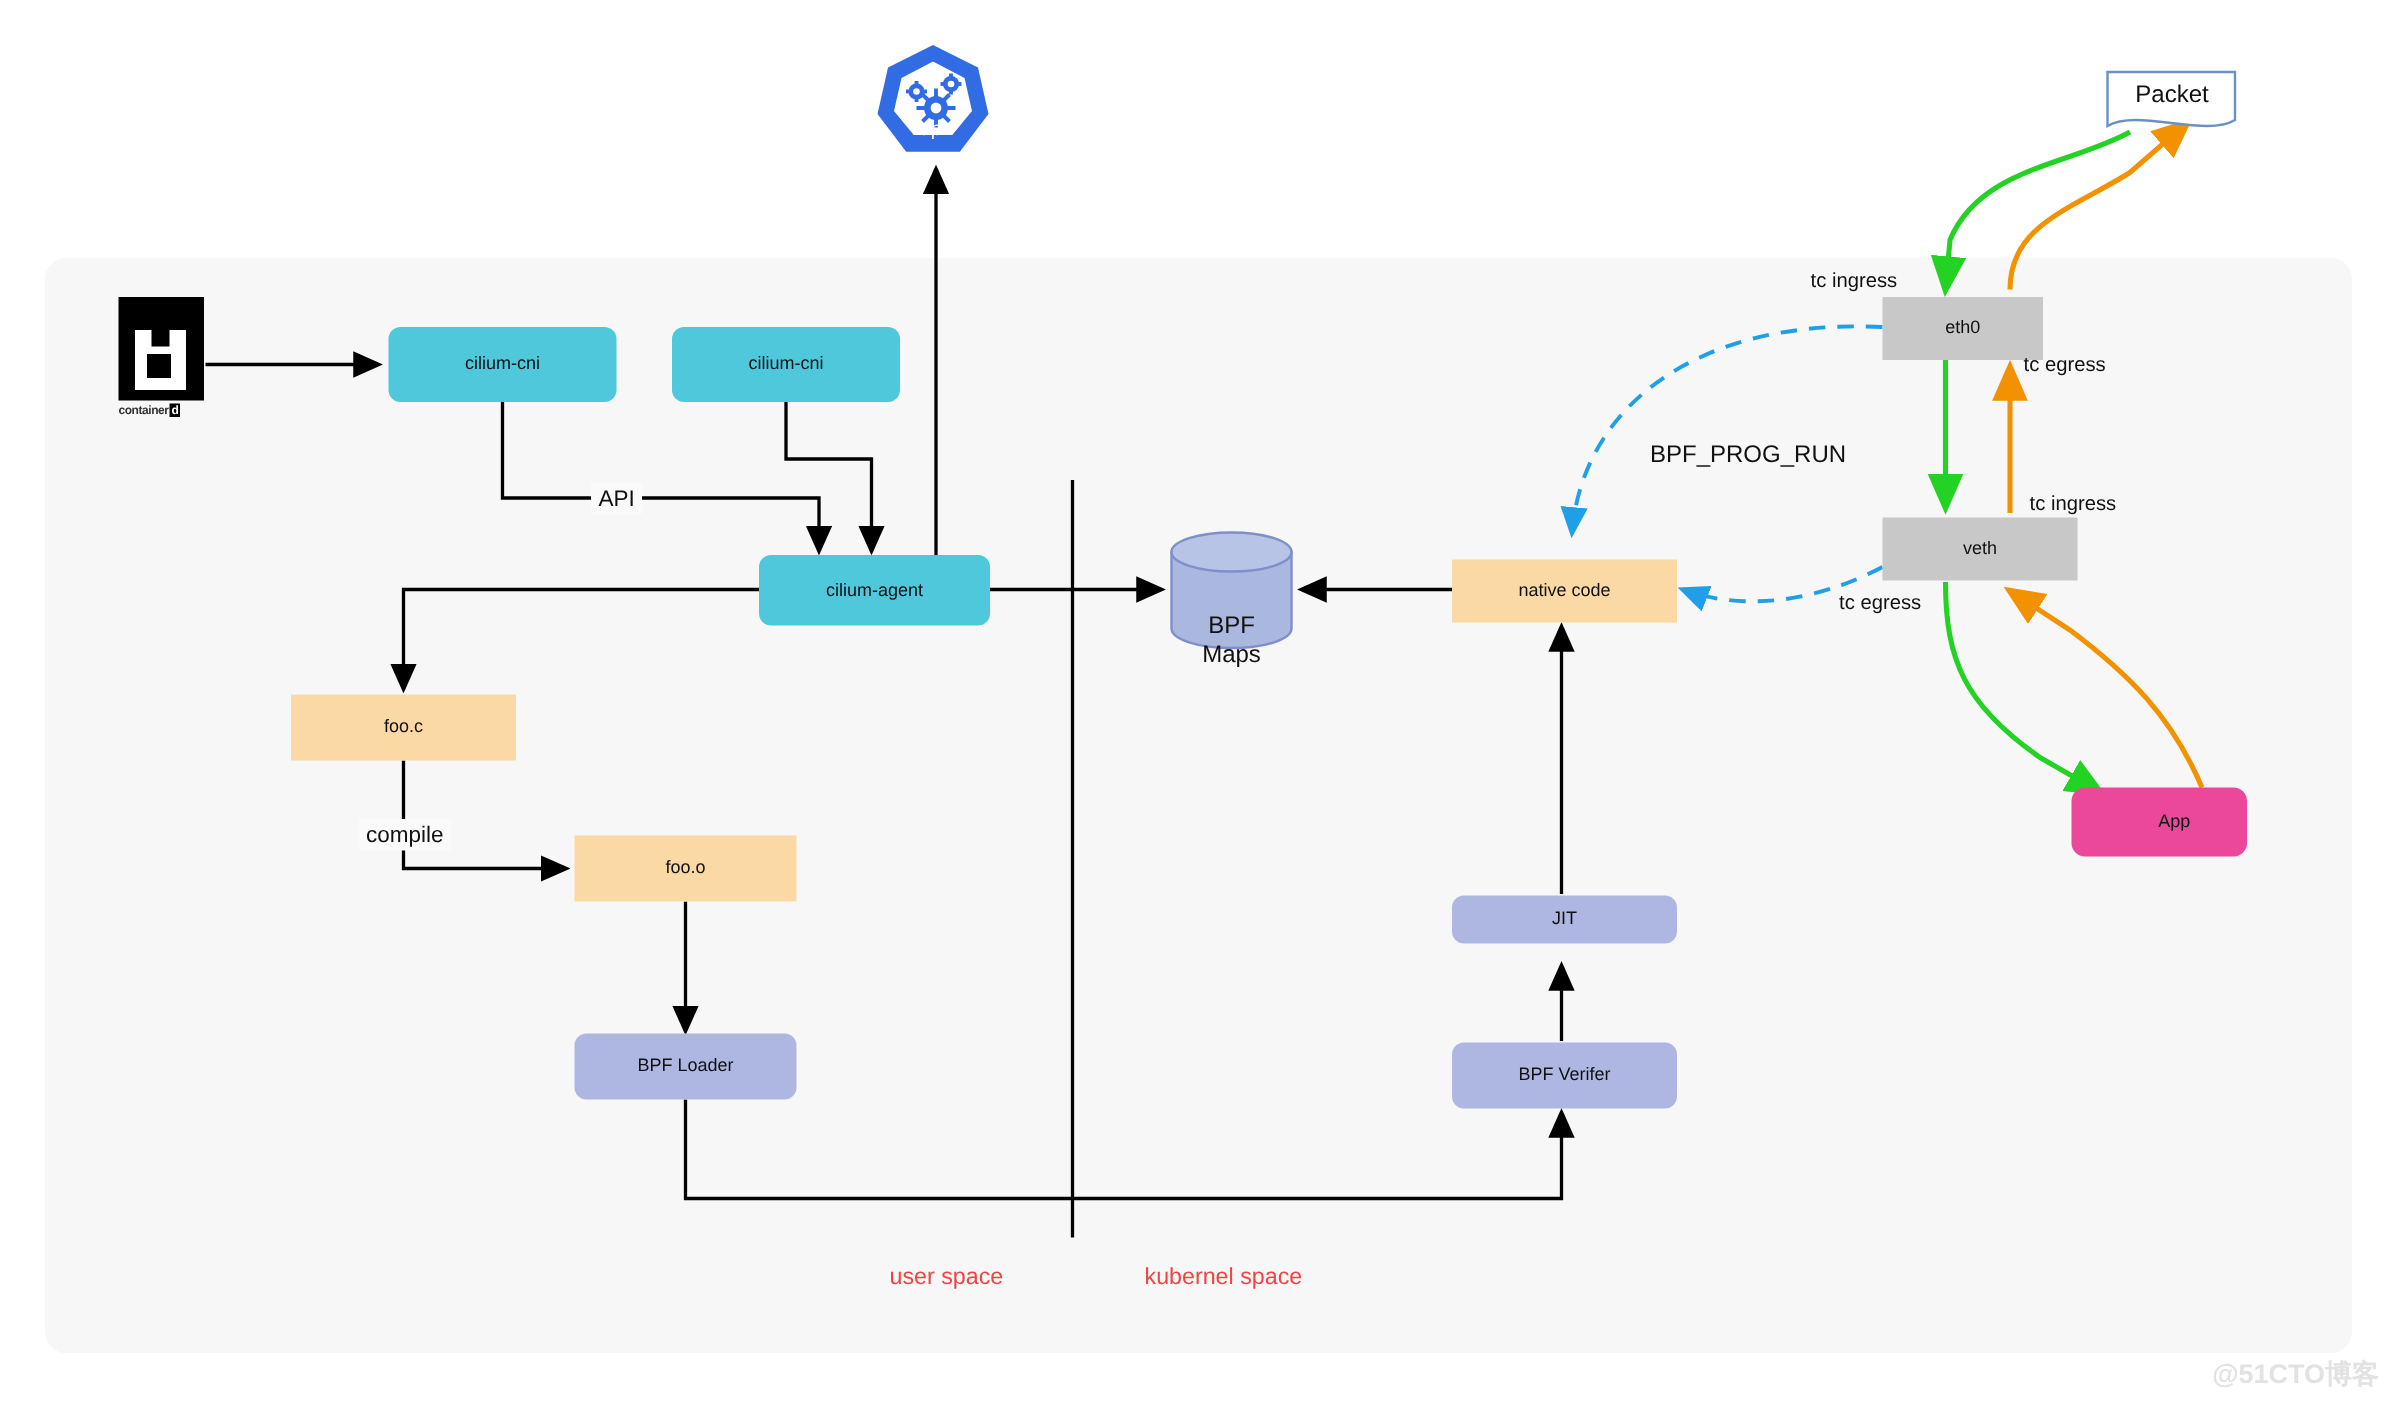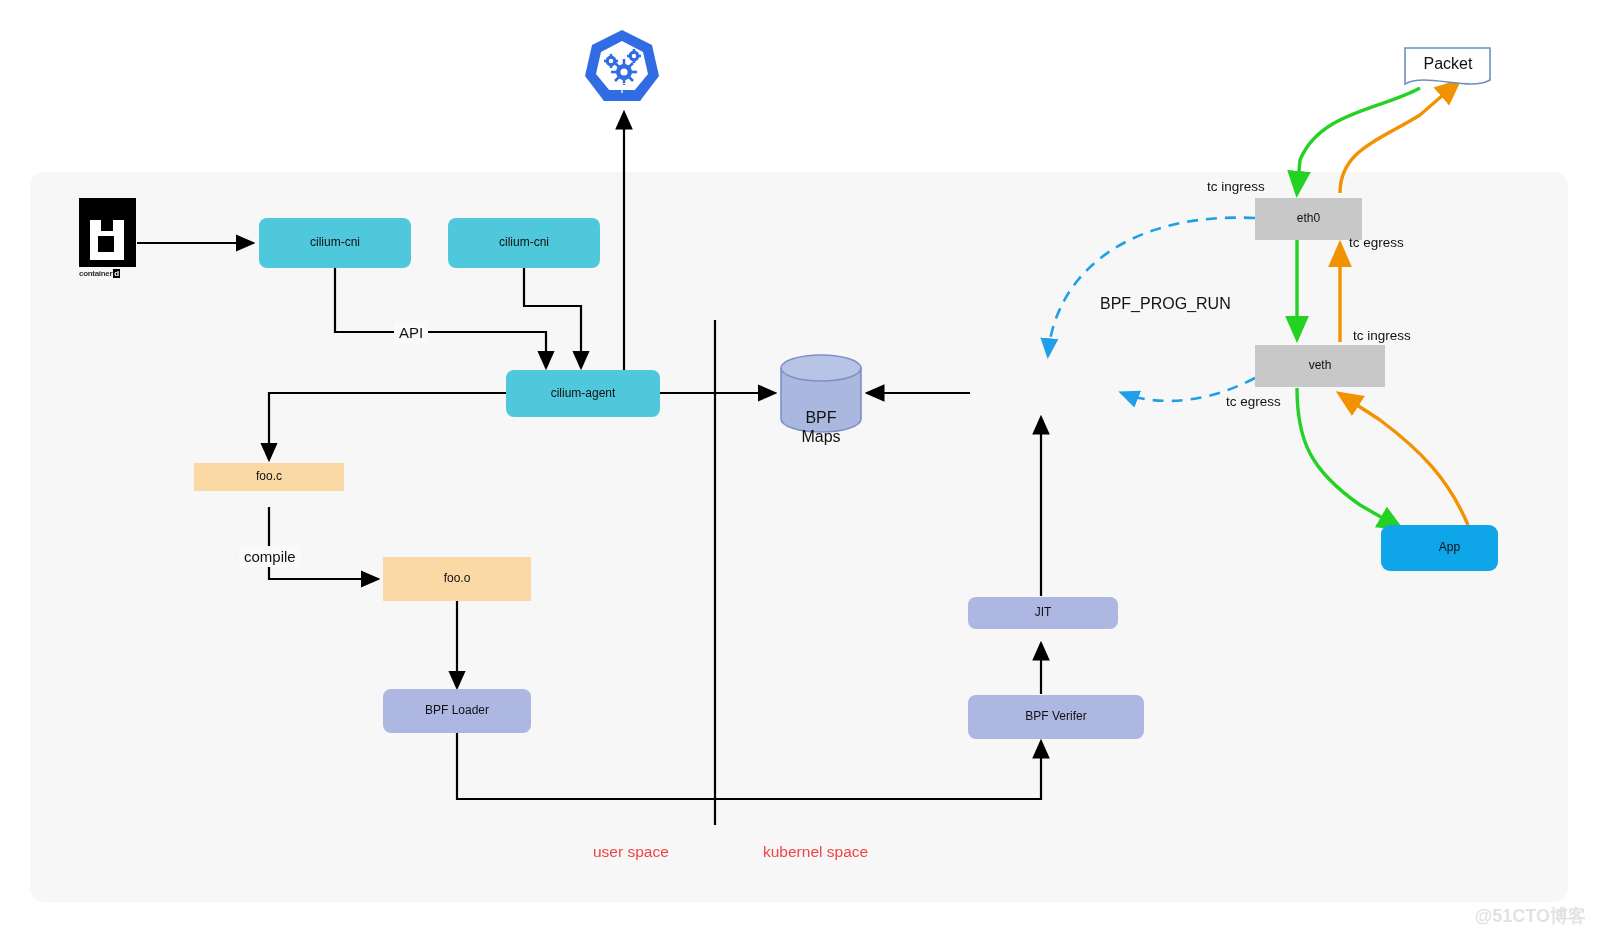--- a/index.html
+++ b/index.html
@@ -40,21 +40,21 @@
     box-sizing: border-box;
     font-size: 12px;
     color: #111111;
     text-align: center;
     line-height: 1.15;
   }
   .cyan   { background: #4fc8dc; border-radius: 8px; }
   .peach  { background: #fbd9a5; }
   .purple { background: #adb7e2; border-radius: 8px; }
   .gray   { background: #c8c8c8; }
-  .appbox { background: #0ea5e9; border-radius: 9px; padding-left: 20px; }
+  .appbox { background: #ec4899; border-radius: 9px; padding-left: 20px; }
   .edgelabel {
     position: absolute;
     font-size: 13.5px;
     color: #111111;
     white-space: nowrap;
   }
   .edgelabel.boxed {
     background: #fafafa;
     padding: 2px 5px;
     font-size: 15px;
@@ -280,43 +280,46 @@
   </div>
 
   <div class="node cyan" style="left:448px; top:218px; width:152px; height:50px;">
     <span>cilium-cni</span>
   </div>
 
   <div class="node cyan" style="left:506px; top:370px; width:154px; height:47px;">
     <span>cilium-agent</span>
   </div>
 
-  <div class="node peach" style="left:194px; top:463px; width:150px; height:28px;">
+  <div class="node peach" style="left:194px; top:463px; width:150px; height:44px;">
     <span>foo.c</span>
   </div>
 
   <div class="node purple" style="left:383px; top:689px; width:148px; height:44px;">
     <span>BPF Loader</span>
   </div>
 
   <div class="node peach" style="left:383px; top:557px; width:148px; height:44px;">
     <span>foo.o</span>
   </div>
 
   <div id="bpfmaps-label">
     <span>BPF</span><br>
     <span>Maps</span>
   </div>
 
+  <div class="node peach" style="left:968px; top:373px; width:150px; height:42px;">
+    <span>native code</span>
+  </div>
 
   <div class="node purple" style="left:968px; top:597px; width:150px; height:32px;">
     <span>JIT</span>
   </div>
 
-  <div class="node purple" style="left:968px; top:695px; width:176px; height:44px;justify-content:center;">
+  <div class="node purple" style="left:968px; top:695px; width:150px; height:44px;justify-content:center;">
     <span>BPF Verifer</span>
   </div>
 
   <div class="node gray" style="left:1255px; top:198px; width:107px; height:42px;">
     <span>eth0</span>
   </div>
 
   <div class="node gray" style="left:1255px; top:345px; width:130px; height:42px;">
     <span>veth</span>
   </div>

